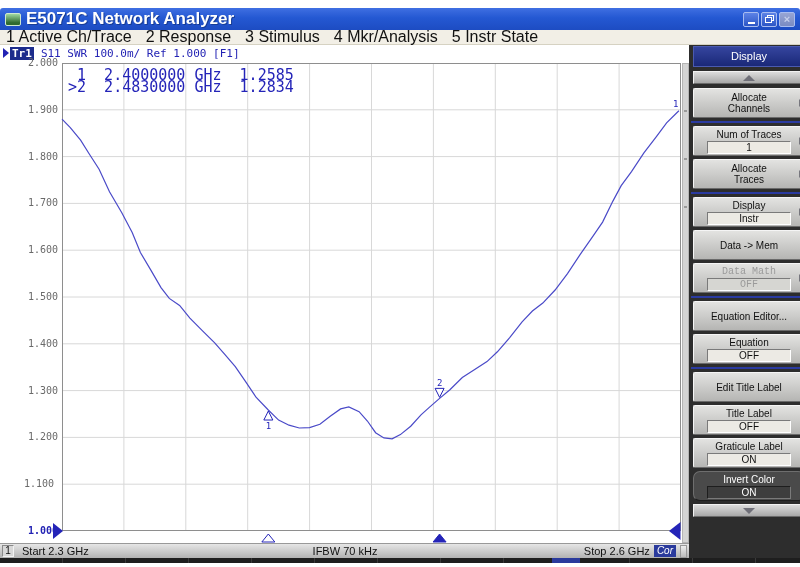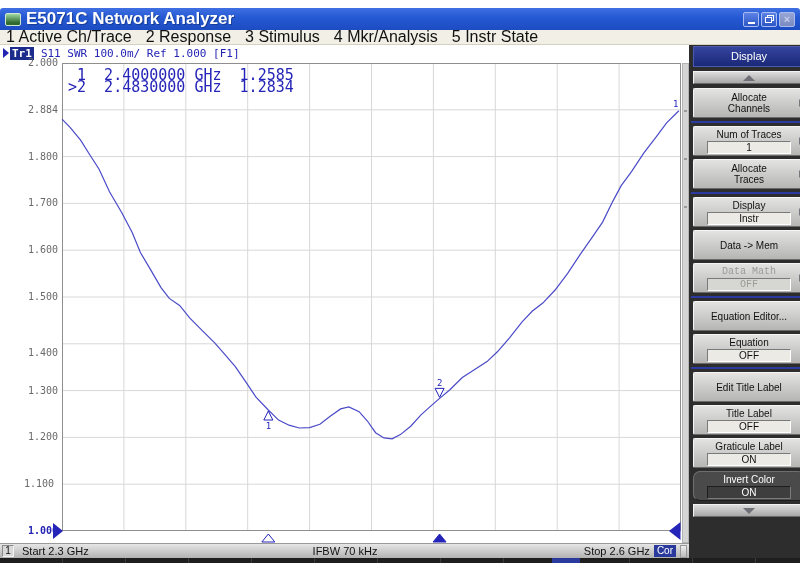--- a/index.html
+++ b/index.html
@@ -47,21 +47,21 @@
 
   
   .statusbar { position:absolute; left:0; top:543px; width:690px; height:15px; box-sizing:border-box;
     background:linear-gradient(#e6e6e6,#b2b2b2); border-top:1px solid #999; display:flex; align-items:center;
     font-size:11px; color:#111; }
   .chan-cell { margin-left:2px; width:12px; height:12px; box-sizing:border-box; border:1px solid;
     border-color:#8a8a8a #f2f2f2 #f2f2f2 #8a8a8a; text-align:center; line-height:10px; font-size:10px; background:#d8d8d8; }
   .status-start { margin-left:8px; }
   .status-ifbw { position:absolute; left:0; width:690px; text-align:center; pointer-events:none; }
   .status-right { margin-left:auto; display:flex; align-items:center; gap:4px; padding-right:3px; }
-  .cor-badge { background:#2a3a9c; color:#fff; font-size:10px; padding:0 3px; height:12px; line-height:12px; }
+  .cor-badge { background:#2a3a9c; color:#fff; font-size:10px; padding:0 3px; height:12px; line-height:12px;font-style:italic; }
   .end-cell { width:7px; height:13px; box-sizing:border-box; background:linear-gradient(#eee,#bbb); border:1px solid #999; }
 
   
   .sidebar { position:absolute; left:689px; top:45px; width:120px; height:513px; box-sizing:border-box;
     background:#2d2d2d; padding:1px 4px 0 4px; }
   .sb-header { height:21px; background:linear-gradient(#35459e,#1a2878); border:1px solid #4a5ab0; box-sizing:border-box;
     color:#fff; font-size:11px; text-align:center; line-height:19px; margin-bottom:4px; }
   .sb-scroll { height:13px; box-sizing:border-box; background:linear-gradient(#dcdcdc,#a8a8a8); border:1px solid;
     border-color:#f2f2f2 #6a6a6a #6a6a6a #f2f2f2; margin-bottom:4px; display:flex; align-items:center; justify-content:center; }
   .tri-up { width:0; height:0; border-bottom:6px solid #6f6f78; border-left:6px solid transparent; border-right:6px solid transparent; }
@@ -118,26 +118,26 @@
     </div>
 
   <div class="traceline">
     <div class="trace-pointer"></div>
     <span class="trace-badge">Tr1</span>
     <span>S11 SWR 100.0m/ Ref 1.000 [F1]</span>
   </div>
 
   <div id="y-axis">
       <div class="yaxis-label" style="top: 57px;">2.000</div>
-      <div class="yaxis-label" style="top: 103.8px;">2.884</div>
+      <div class="yaxis-label" style="top: 103.8px;">1.900</div>
       <div class="yaxis-label" style="top: 150.6px;">1.800</div>
       <div class="yaxis-label" style="top: 197.4px;">1.700</div>
       <div class="yaxis-label" style="top: 244.2px;">1.600</div>
       <div class="yaxis-label" style="top: 291px;">1.500</div>
-      <div class="yaxis-label" style="top: 337.8px; margin-top: 9px;">1.400</div>
+      <div class="yaxis-label" style="top: 337.8px;">1.400</div>
       <div class="yaxis-label" style="top: 384.6px;">1.300</div>
       <div class="yaxis-label" style="top: 431.4px;">1.200</div>
       <div class="yaxis-label" style="top: 478.2px; text-align: center;">1.100</div>
       <div class="yaxis-label ref" style="top: 525px;">1.000</div>
     </div>
 
   <svg id="chart-svg" width="620" height="480">
       <line x1="61.9" y1="0" x2="61.9" y2="468" stroke="#d8d8d8" stroke-width="1"></line>
       <line x1="0" y1="46.8" x2="619" y2="46.8" stroke="#d8d8d8" stroke-width="1"></line>
       <line x1="123.8" y1="0" x2="123.8" y2="468" stroke="#d8d8d8" stroke-width="1"></line>

